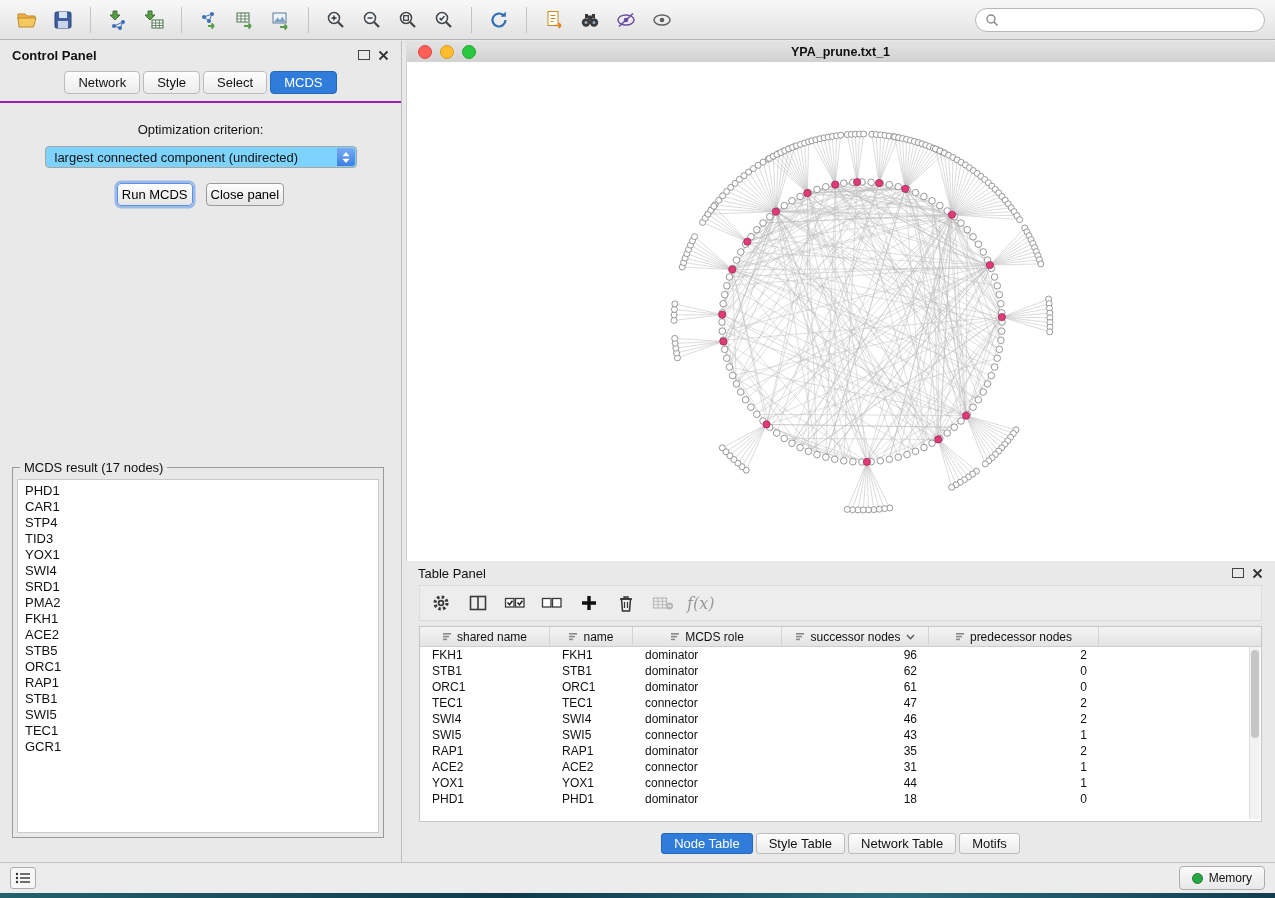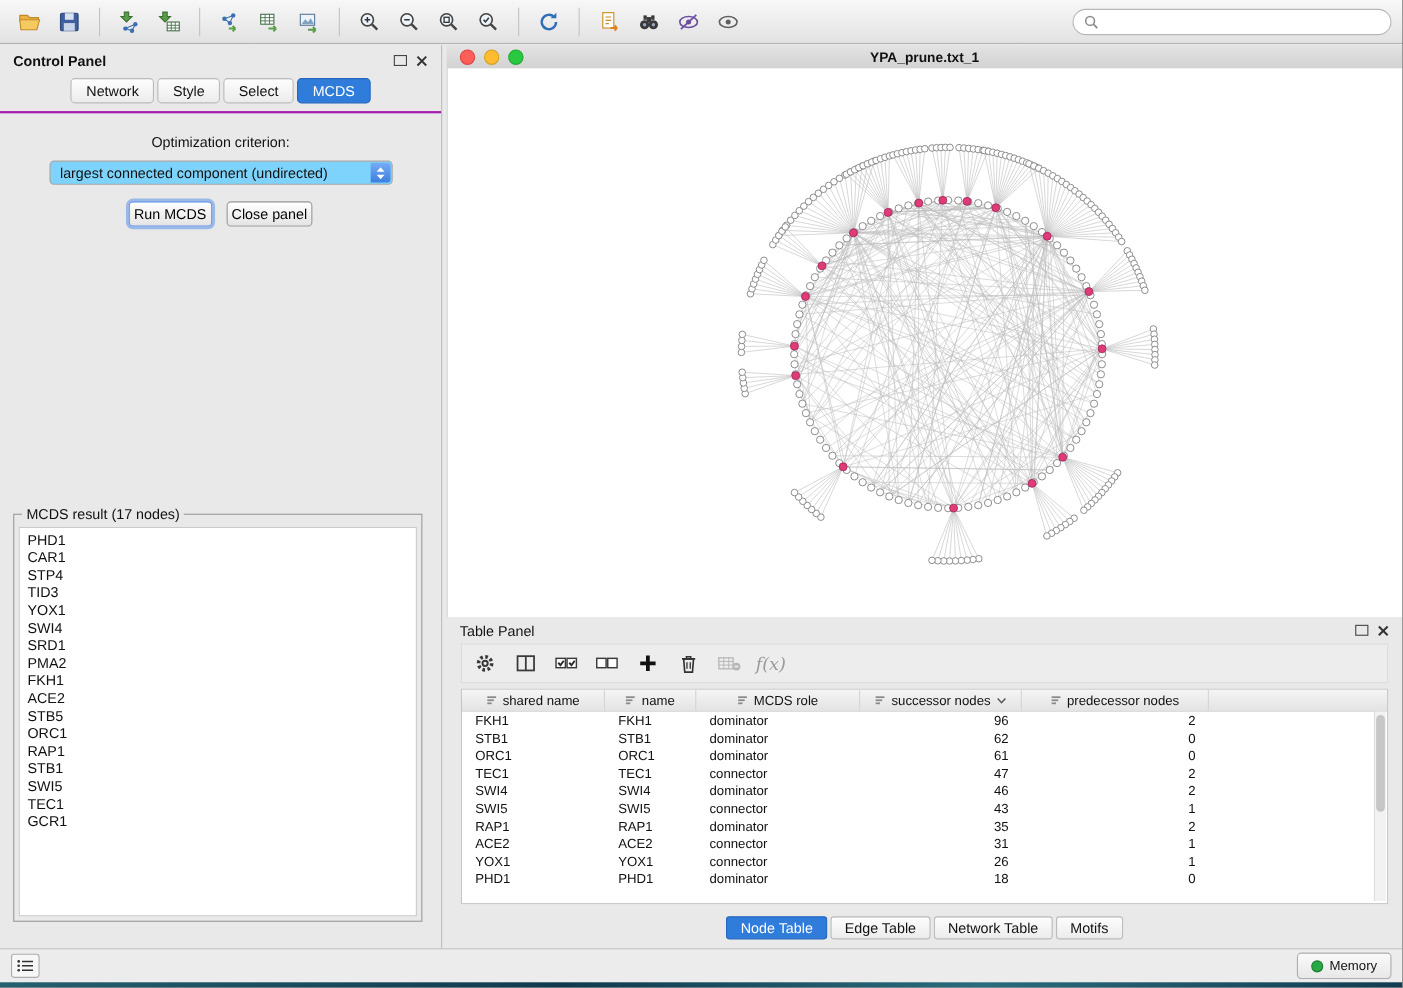--- a/index.html
+++ b/index.html
@@ -1165,38 +1165,38 @@
               <div class="td" style="width:130px">ACE2</div>
               <div class="td" style="width:83px">ACE2</div>
               <div class="td" style="width:149px">connector</div>
               <div class="td num" style="width:147px">31</div>
               <div class="td num" style="width:170px">1</div>
             </div>
             <div class="tr">
               <div class="td" style="width:130px">YOX1</div>
               <div class="td" style="width:83px">YOX1</div>
               <div class="td" style="width:149px">connector</div>
-              <div class="td num" style="width:147px">26</div>
+              <div class="td num" style="width:147px">44</div>
               <div class="td num" style="width:170px">1</div>
             </div>
             <div class="tr">
               <div class="td" style="width:130px">PHD1</div>
               <div class="td" style="width:83px">PHD1</div>
               <div class="td" style="width:149px">dominator</div>
               <div class="td num" style="width:147px">18</div>
               <div class="td num" style="width:170px">0</div>
             </div>
           </div>
         <div class="vscroll">
             <div class="vthumb"></div>
           </div>
       </div>
       <div class="tp-tabs" id="tbl-tabs">
           <div class="bt active">Node Table</div>
-          <div class="bt">Edge Table</div>
+          <div class="bt">Style Table</div>
           <div class="bt">Network Table</div>
           <div class="bt">Motifs</div>
         </div>
     </div>
   </div>
 
   <div class="statusbar">
     <div class="hamb">
       <svg width="16" height="12" viewBox="0 0 16 12">
           <circle cx="2" cy="2" r="1.2" fill="#333"></circle>

